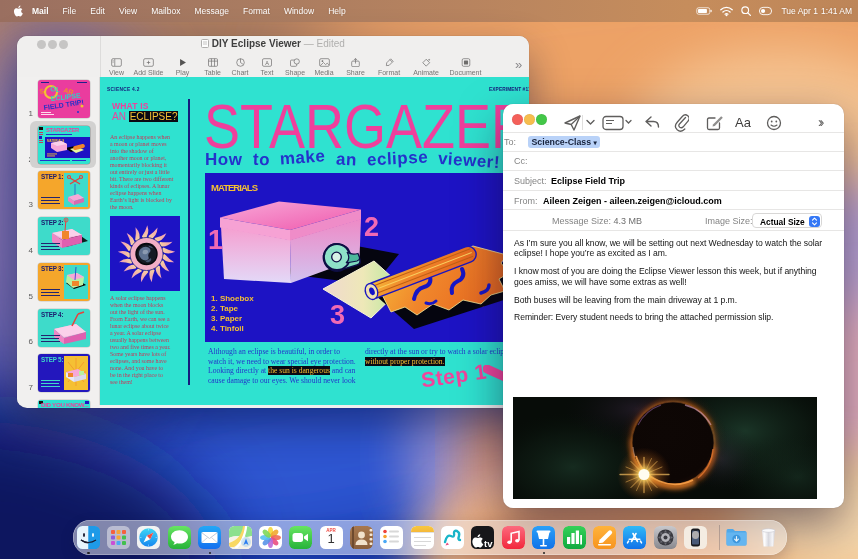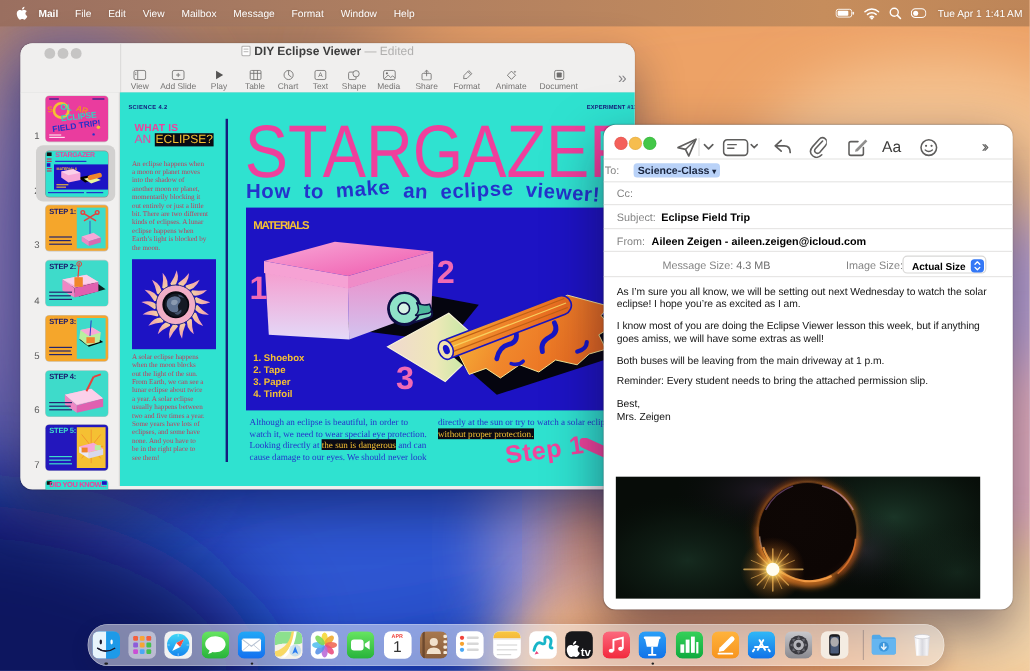--- a/index.html
+++ b/index.html
@@ -587,21 +587,20 @@
             <path d="M3.5 4.2 L5.5 2.2 L7.5 4.2 M3.5 6.8 L5.5 8.8 L7.5 6.8" fill="none" stroke="#fff" stroke-width="1.1" stroke-linecap="round" stroke-linejoin="round"></path>
           </svg>
     </span>
   </div>
 
   <div class="body">
     <p style="margin:0 0 7.5px 0;">As I’m sure you all know, we will be setting out next Wednesday to watch the solar<br>eclipse! I hope you’re as excited as I am.</p>
     <p style="margin:0 0 7.5px 0;">I know most of you are doing the Eclipse Viewer lesson this week, but if anything<br>goes amiss, we will have some extras as well!</p>
     <p style="margin:0 0 7px 0;">Both buses will be leaving from the main driveway at 1 p.m.</p>
     <p style="margin:0 0 9px 0;">Reminder: Every student needs to bring the attached permission slip.</p>
-    <p style="margin:0;">Best,<br>Mrs. Zeigen</p>
   </div>
 
   <svg style="position:absolute; left:10px; top:293px;" width="304" height="102" viewBox="0 0 304 102">
     <defs>
       <filter id="pblur" x="-30%" y="-30%" width="160%" height="160%">
             <feGaussianBlur stdDeviation="2.6"></feGaussianBlur>
           </filter>
       <radialGradient id="ringglow" cx="0.5" cy="0.5" r="0.5">
         <stop offset="0.655" stop-color="#000000" stop-opacity="0"></stop>
         <stop offset="0.70" stop-color="#a03808" stop-opacity="0.45"></stop>

